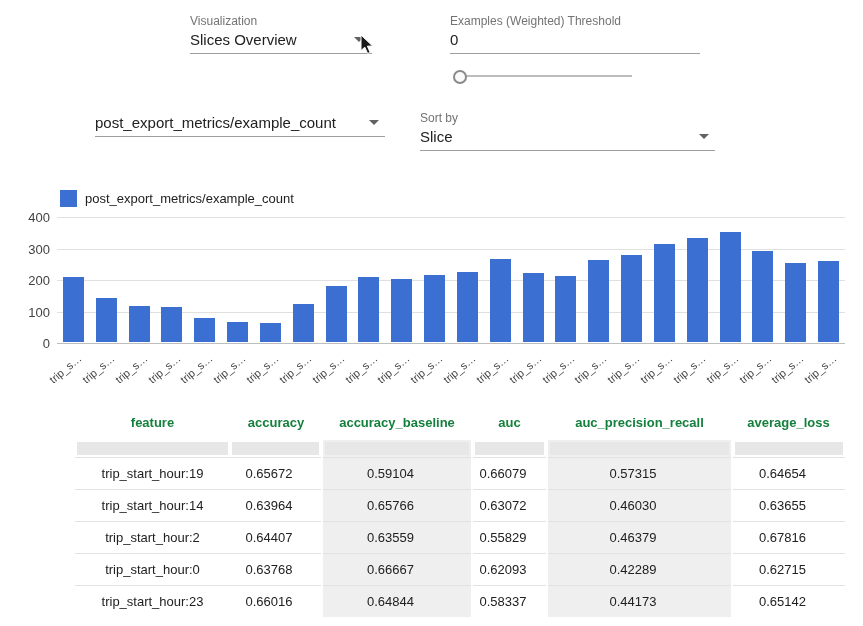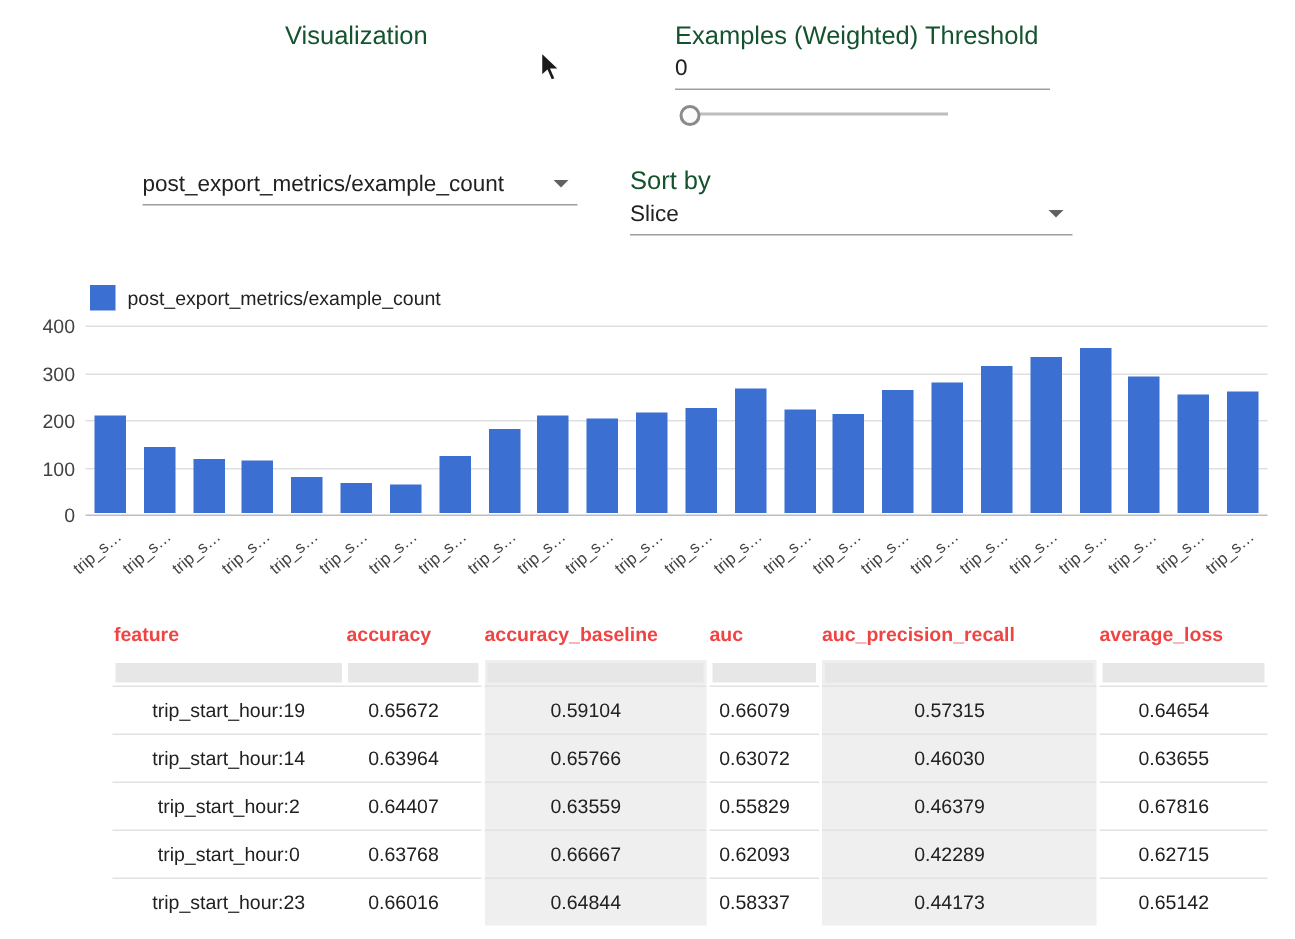--- a/index.html
+++ b/index.html
@@ -4,21 +4,21 @@
 <style>
   html,body{margin:0;padding:0;}
   body{
     position:relative;
     width:863px;height:626px;
     background:#ffffff;
     font-family:"Liberation Sans", sans-serif;
     overflow:hidden;
     color:#212121;
   }
-  .ctl-label{font-size:17px;color:#14532d;}
+  .ctl-label{font-size:12px;color:#737373;}
   .ctl-value{
     position:relative;
     font-size:15px;color:#212121;
     border-bottom:1px solid #9e9e9e;
     padding:3px 0 5px 0;
     white-space:nowrap;
   }
   .arrow{
     position:absolute;top:9px;
     width:0;height:0;
@@ -48,38 +48,42 @@
   .xslot{position:absolute;top:0;height:44px;}
   .xslot span{
     position:absolute;right:42%;top:6px;
     font-size:11px;color:#424242;white-space:nowrap;
     transform:rotate(-40deg);transform-origin:top right;
   }
   
   #table-wrap{position:absolute;left:75px;top:404px;width:770px;}
   table{border-collapse:collapse;table-layout:fixed;width:770px;font-size:13px;}
   th{
-    height:34px;font-weight:bold;color:#ef4444;text-align:left;
+    height:34px;font-weight:bold;color:#15803d;text-align:center;
     overflow:hidden;white-space:nowrap;
   }
   td{height:29px;overflow:hidden;white-space:nowrap;}
   tr.filter-row td{height:17px;padding:0 1px;}
   .filterbox{height:13px;margin:1px 1px;background:#e7e7e7;}
   tr.data-row td{border-top:1px solid #e2e2e2;}
   tr.data-row:first-of-type td{border-top:1px solid #cccccc;}
   td.feature{text-align:center;}
   td.num{text-align:center;padding-right:14px;}
   td.band{background:#efefef;border-left:2px solid #ffffff;border-right:2px solid #ffffff;}
   .cursor{position:absolute;left:360px;top:34px;z-index:50;}
 </style>
 </head>
 <body>
 
 <div class="field" style="left:190px;top:14px;width:182px;">
   <div class="ctl-label">Visualization</div>
+  <div class="ctl-value">
+    <span>Slices Overview</span>
+    <span class="arrow" style="right:8px;"></span>
+  </div>
 </div>
 
 <div class="field" style="left:450px;top:14px;width:250px;">
   <div class="ctl-label">Examples (Weighted) Threshold</div>
   <div class="ctl-value">
     <span>0</span>
   </div>
 </div>
 
 <div class="slider">

